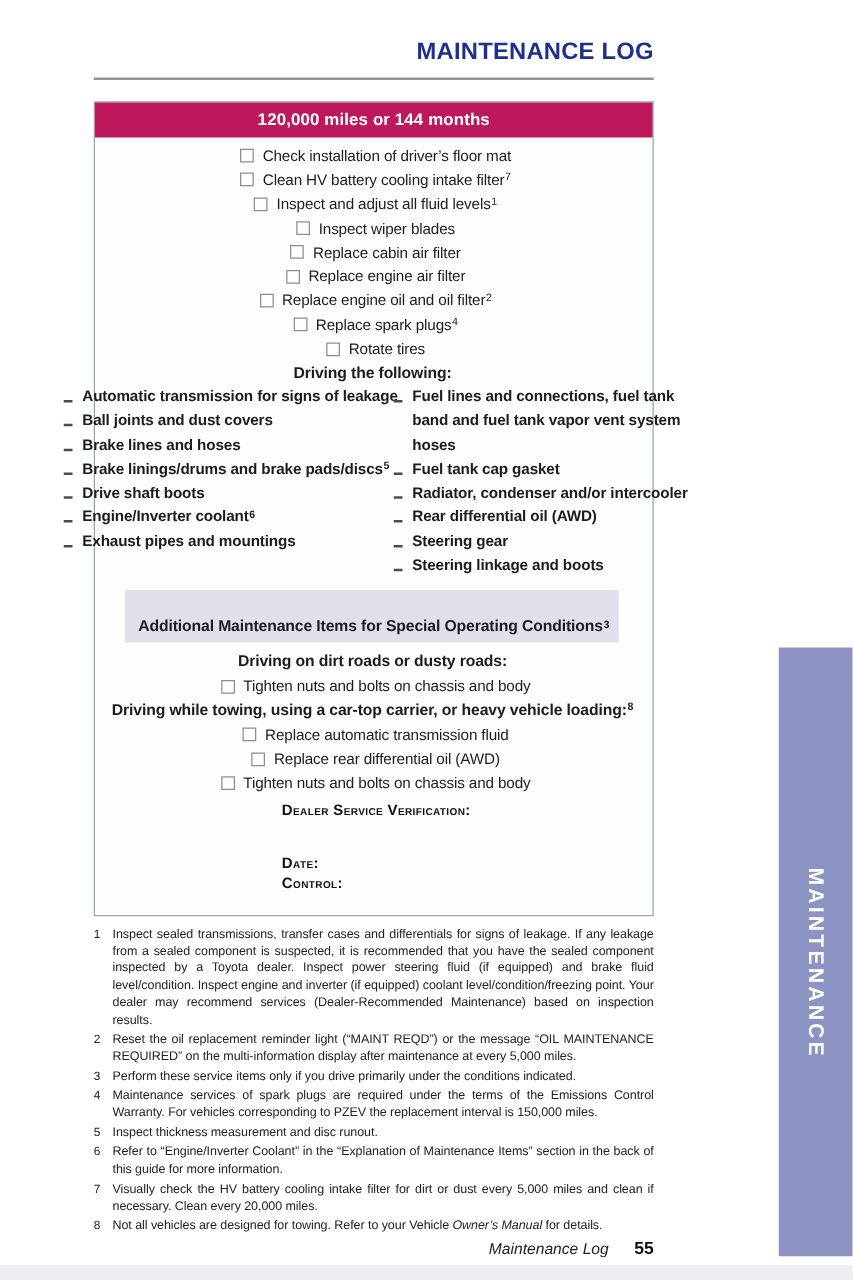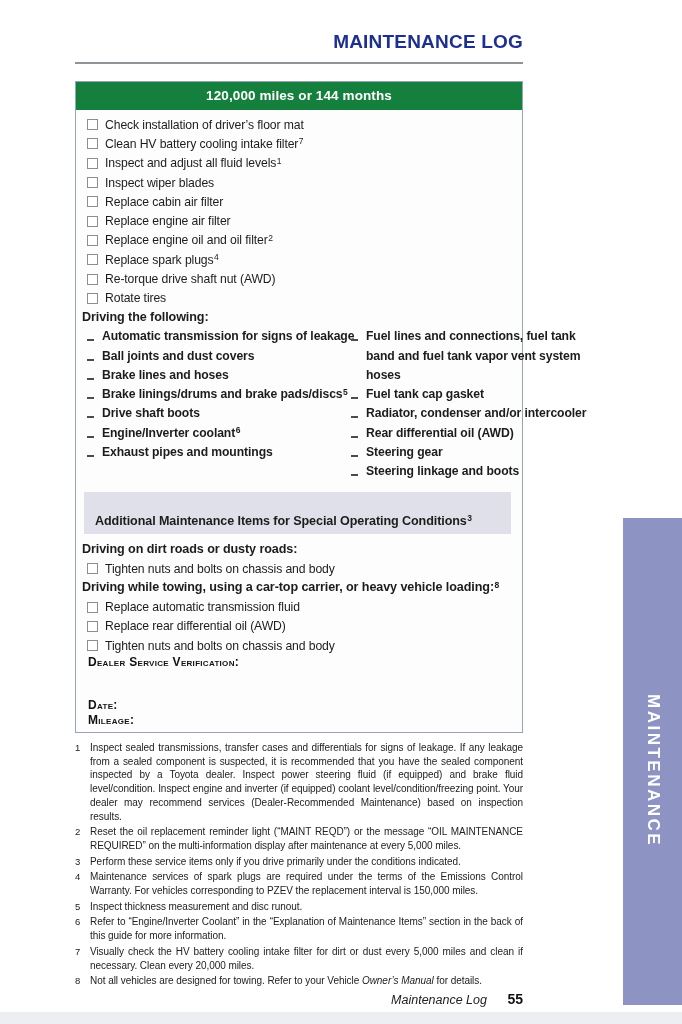--- a/index.html
+++ b/index.html
@@ -15,24 +15,24 @@
     margin-top: 31px; text-align: right;
     font-size: 19px; font-weight: bold; color: #1d2f8f; letter-spacing: 0.2px;
   }
   .title-rule { margin-top: 9px; height: 2px; background: #8f9499; }
 
   .card {
     margin-top: 17px; height: 652px; border: 1.5px solid #9aa3b6;
     display: flex; flex-direction: column; background: #fdfdfd;
   }
   .card-header {
-    background: #15803d; color: #fff; font-weight: bold; font-size: 13.5px;
+    background: #be185d; color: #fff; font-weight: bold; font-size: 13.5px;
     text-align: center; padding: 6px 0 7px; letter-spacing: 0.1px; flex: none;
   }
-  .card-body { flex: 1; display: flex; flex-direction: column; padding: 5px 8px 0 5px; }
+  .card-body { flex: 1; display: flex; flex-direction: column; padding: 5px 8px 0 5px; align-items: center; }
 
   .check-row { display: flex; align-items: center; height: 19.3px; padding-left: 6px; }
   .checkbox {
     width: 11px; height: 11px; border: 1.5px solid #8d8d8d; background: #fff;
     margin-right: 7px; flex: none;
   }
   .item-text { font-size: 12.2px; letter-spacing: -0.1px; white-space: nowrap; }
   sup { font-size: 8.5px; line-height: 0; position: relative; top: -3.5px; vertical-align: baseline; margin-left: 0.5px; }
 
   .sec-heading { font-weight: bold; font-size: 12.6px; letter-spacing: -0.1px; line-height: 19.3px; padding-left: 1px; }
@@ -117,24 +117,20 @@
       <div class="check-row">
         <span class="checkbox"></span>
         <span class="item-text"><span>Replace engine oil and oil filter</span><sup>2</sup></span>
       </div>
       <div class="check-row">
         <span class="checkbox"></span>
         <span class="item-text"><span>Replace spark plugs</span><sup>4</sup></span>
       </div>
       <div class="check-row">
         <span class="checkbox"></span>
-        <span class="item-text"><span>Re-torque drive shaft nut (AWD)</span></span>
-      </div>
-      <div class="check-row">
-        <span class="checkbox"></span>
         <span class="item-text"><span>Rotate tires</span></span>
       </div>
 
       <div class="sec-heading">Driving the following:</div>
       <div class="cols">
         <div class="col-left">
           <div class="dash-row">
               <span class="dash-marker"></span>
               <span class="item-text"><span>Automatic transmission for signs of leakage</span></span>
             </div>
@@ -209,21 +205,21 @@
         <span class="item-text"><span>Replace rear differential oil (AWD)</span></span>
       </div>
       <div class="check-row">
         <span class="checkbox"></span>
         <span class="item-text"><span>Tighten nuts and bolts on chassis and body</span></span>
       </div>
 
       <div class="verification">
         <div class="v-label v-dealer">Dealer Service Verification:</div>
         <div class="v-label">Date:</div>
-        <div class="v-label">Mileage:</div>
+        <div class="v-label">Control:</div>
       </div>
     </div>
   </div>
 
   <div class="footnotes">
     <div class="fn">
       <span class="fn-num">1</span>
       <span class="fn-text">Inspect sealed transmissions, transfer cases and differentials for signs of leakage. If any leakage from a sealed component is suspected, it is recommended that you have the sealed component inspected by a Toyota dealer. Inspect power steering fluid (if equipped) and brake fluid level/condition. Inspect engine and inverter (if equipped) coolant level/condition/freezing point. Your dealer may recommend services (Dealer-Recommended Maintenance) based on inspection results.</span>
     </div>
     <div class="fn">

